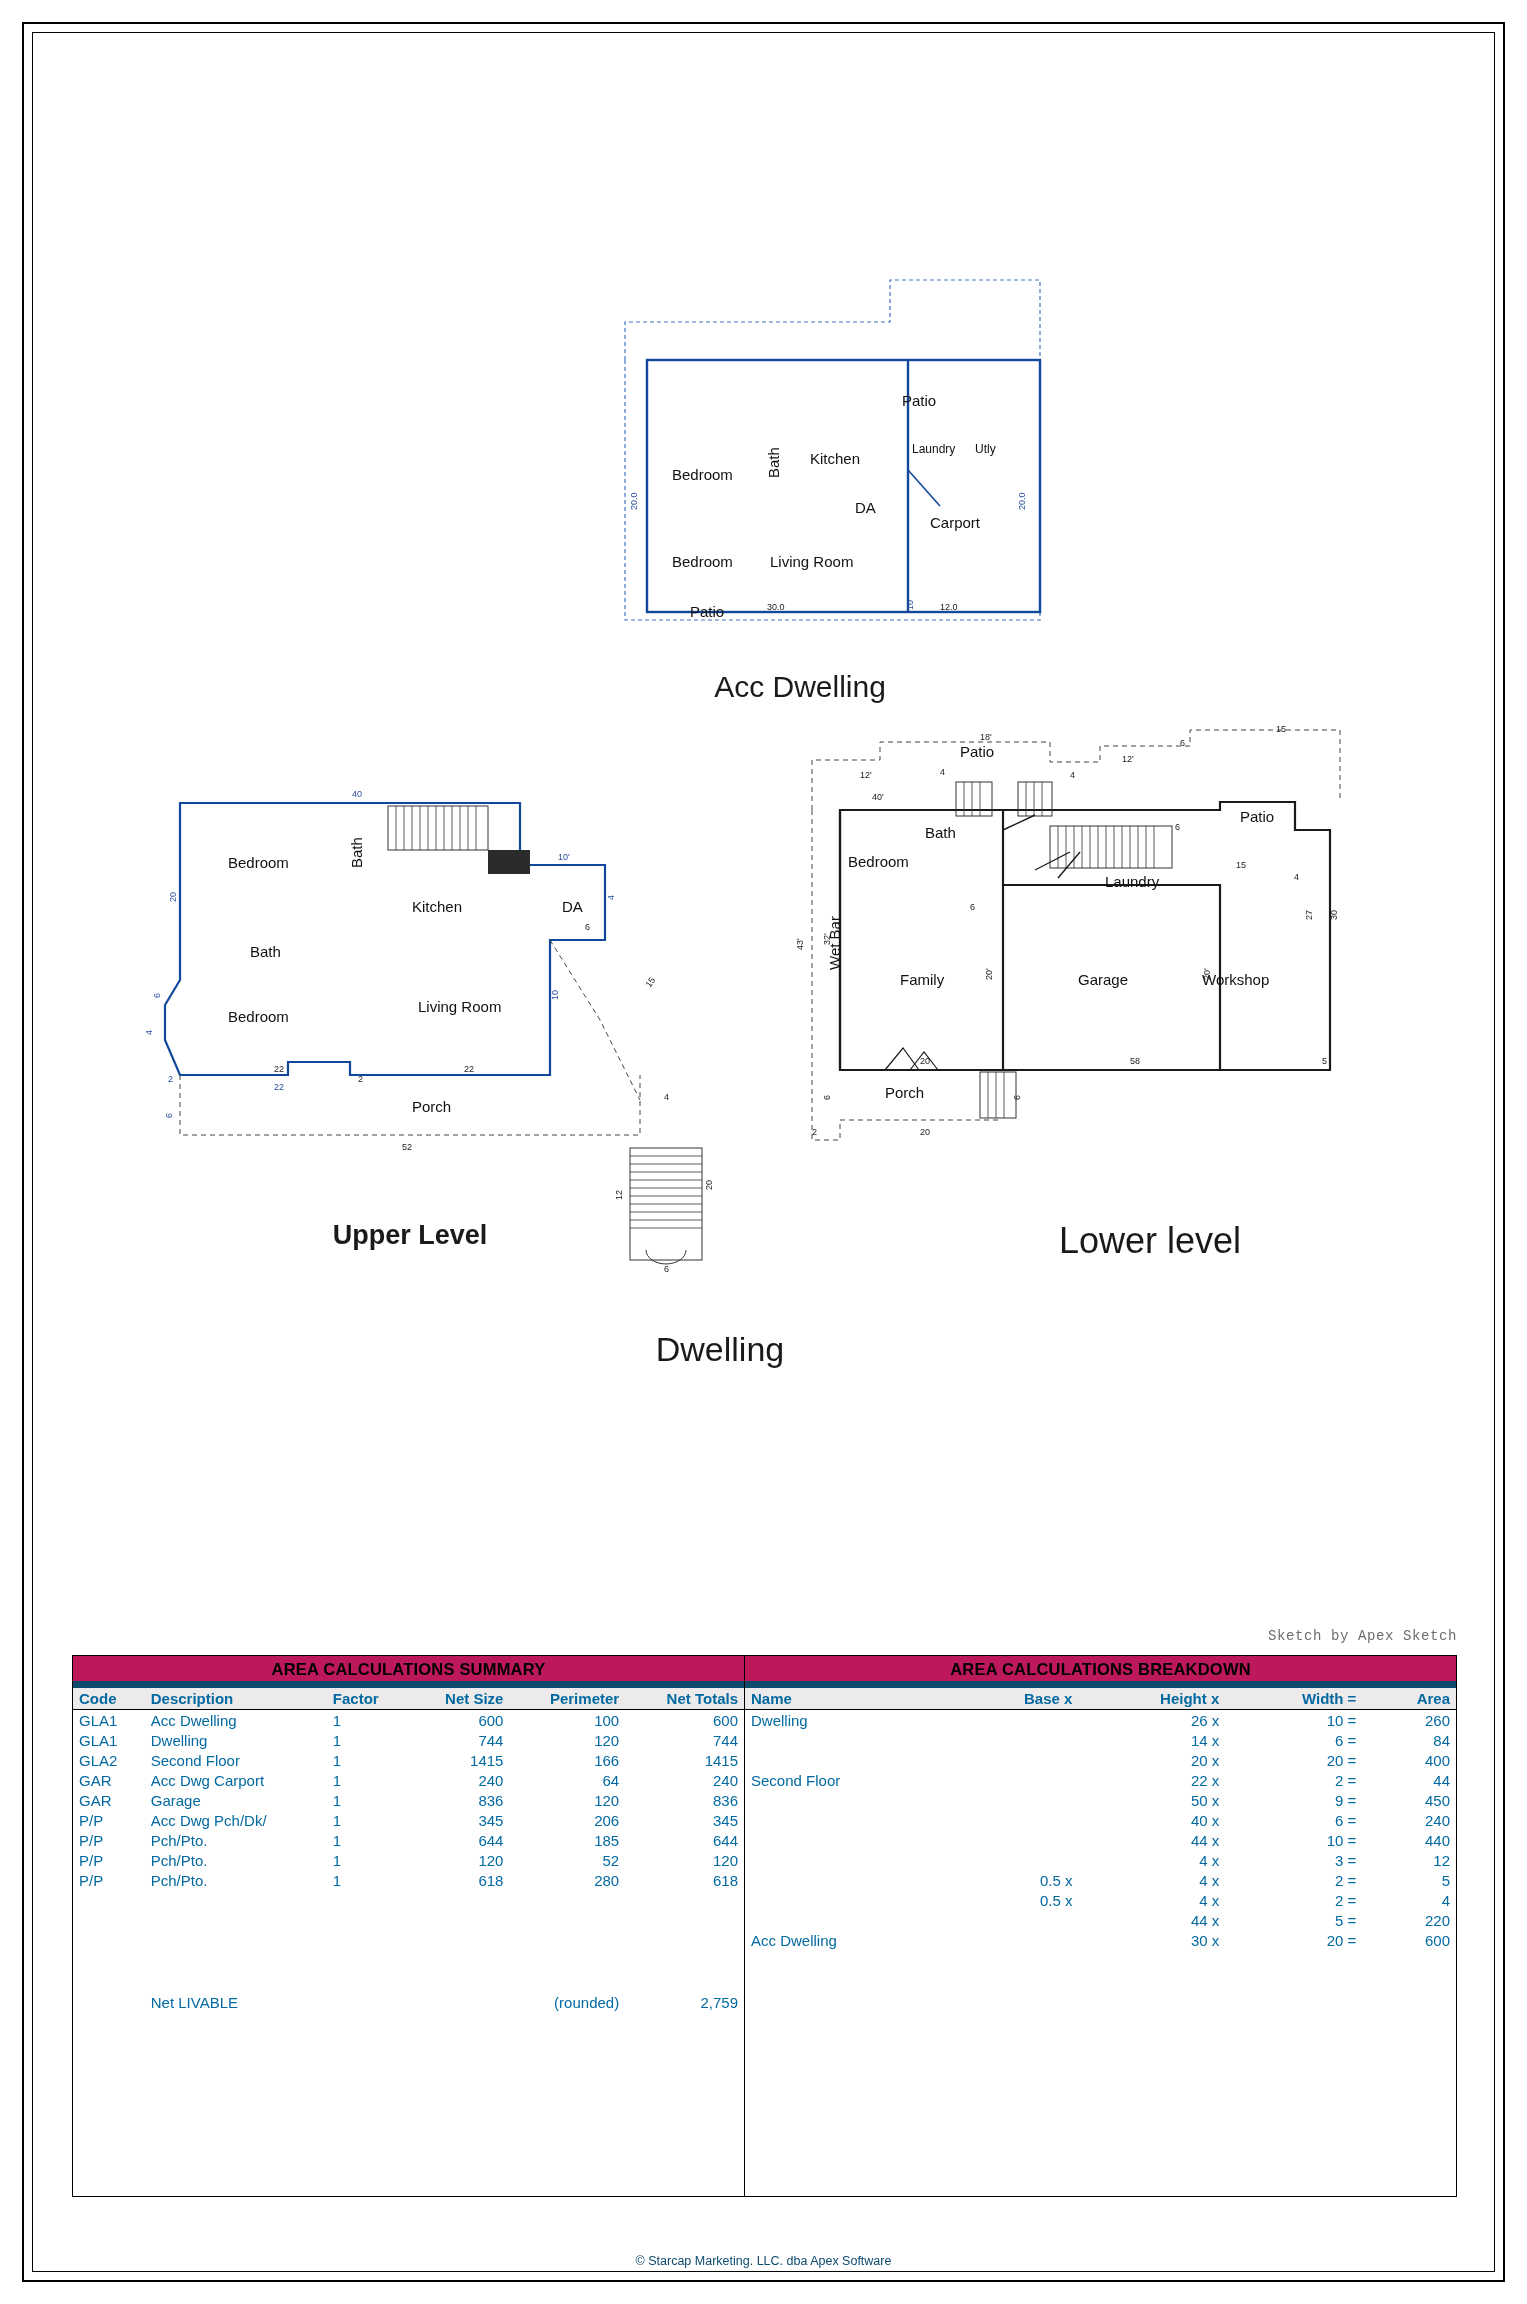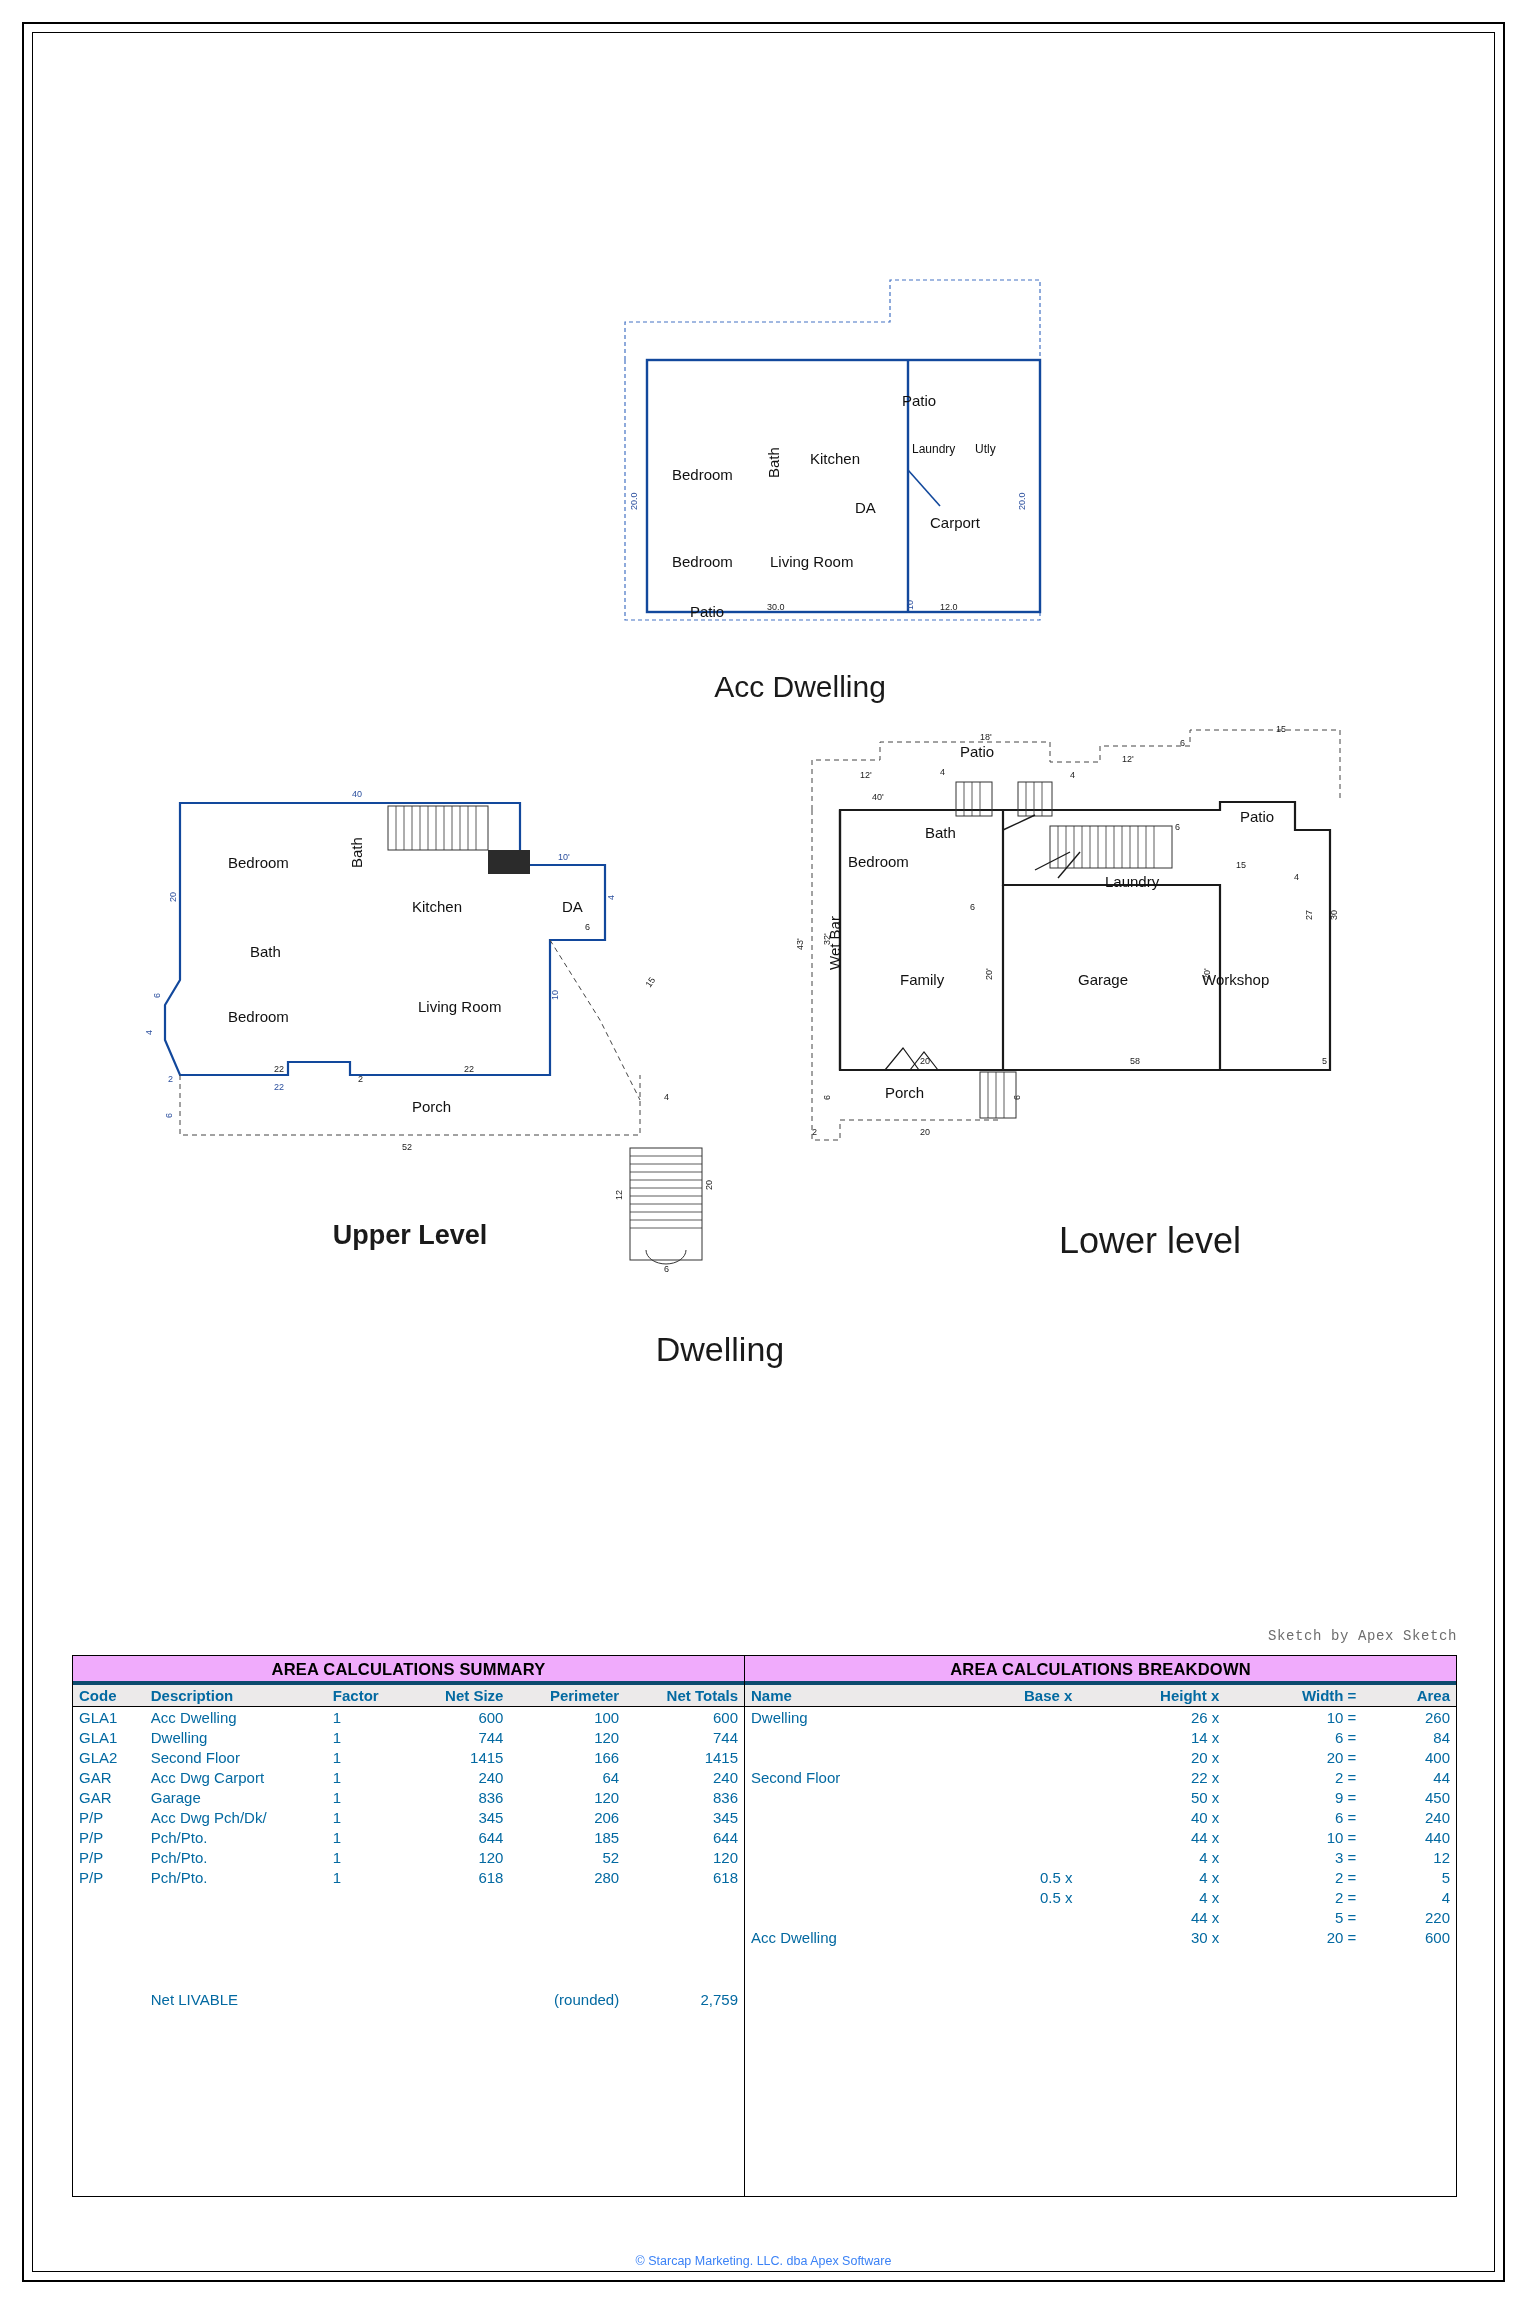--- a/index.html
+++ b/index.html
@@ -34,35 +34,35 @@
 
   
   .tables{
     position:absolute;left:72px;top:1655px;width:1383px;height:540px;
     border:1px solid #000;display:flex;background:#fff;
   }
   .tbl-left{width:672px;border-right:1px solid #000;box-sizing:border-box;}
   .tbl-right{flex:1;box-sizing:border-box;}
   .tbl-title{
     text-align:center;font-weight:bold;font-size:16.5px;letter-spacing:.2px;
-    padding:4px 0 2px;background:#f0abfc;border-bottom:4px solid #0c4a6e;
+    padding:4px 0 2px;background:#be185d;border-bottom:7px solid #0c4a6e;
   }
   table{border-collapse:collapse;width:100%;font-size:15px;color:#0369a1;}
   th{
     font-weight:bold;font-size:15px;padding:2px 6px;border-bottom:1px solid #000;
     background:#eceaea;
   }
   td{padding:1.5px 6px;font-size:15px;}
   .l{text-align:left;}
   .r{text-align:right;}
   .c{text-align:left;}
   .spacer td{height:14px;}
   .footnote{
     position:absolute;left:0;right:0;bottom:36px;text-align:center;
-    font-size:12.5px;color:#3b82f6;
+    font-size:12.5px;color:#0c4a6e;
   }
   text{font-family:"Liberation Sans",sans-serif;}
   .dim{font-size:9px;fill:#2b4f9e;}
   .dimk{font-size:9px;fill:#222;}
   .rm{font-size:15px;fill:#111;}
   .rmsm{font-size:12px;fill:#111;}
 </style>
 </head>
 <body>
 

